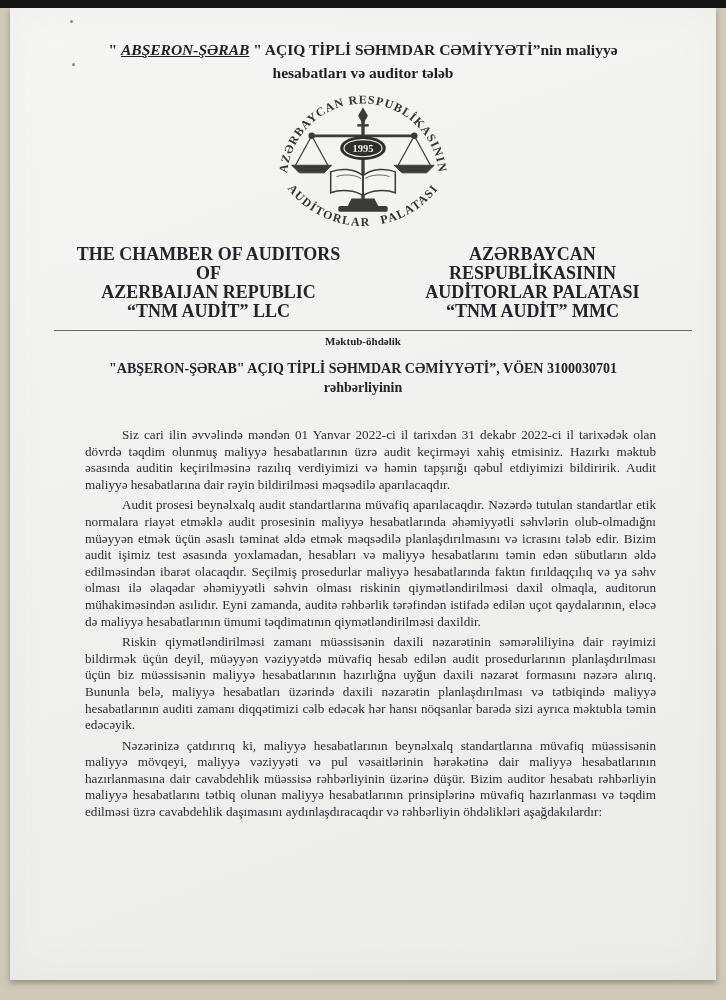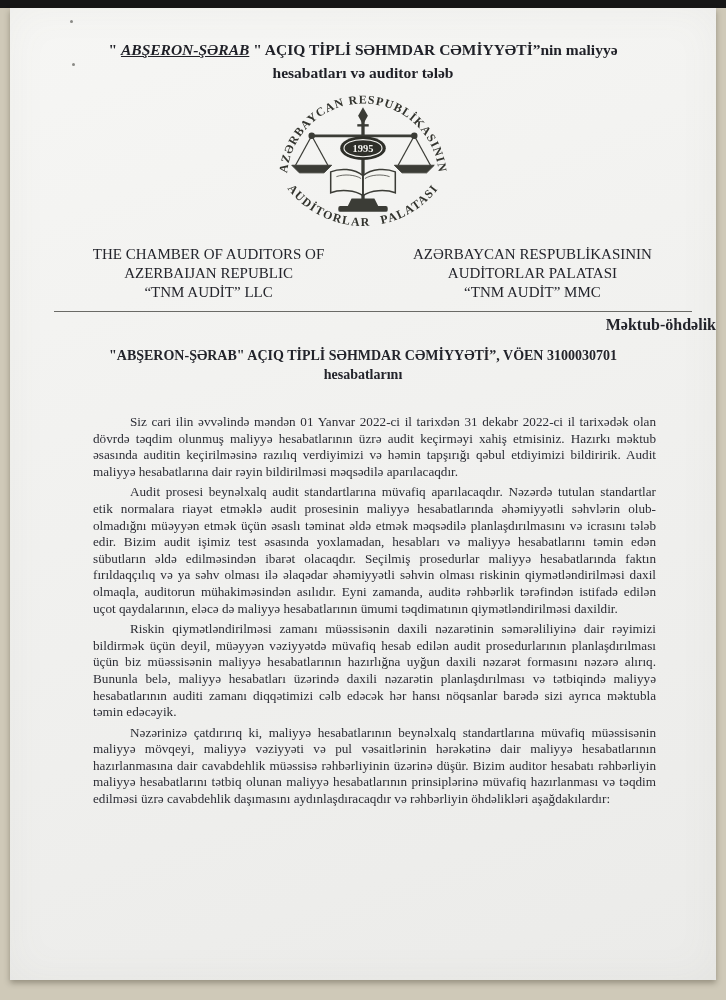--- a/index.html
+++ b/index.html
@@ -28,42 +28,42 @@
   
   .emblem-wrap { margin-top:10px; text-align:center; }
   .emblem-wrap svg { width:190px; height:133px; }
   .arc-text { font-family:"Liberation Serif","DejaVu Serif",serif; font-weight:bold; fill:#33342e; }
   
   .letterhead {
     display:flex; justify-content:space-between;
     margin:14px 40px 0 55px;
   }
   .lh-col {
-    width:47%; text-align:center; font-weight:normal;
-    font-size:15px; line-height:19px; color:#23242b;
+    width:47%; text-align:center; font-weight:bold;
+    font-size:18px; line-height:19px; color:#23242b;
   }
   .rule {
     border:none; border-top:1.5px solid #6a6a66;
     margin:9px 24px 0 44px;
   }
   .subject-label {
-    margin-top:4px; text-align:right; font-weight:bold;
-    font-size:16px; color:#23242b;
+    margin-top:4px; text-align:center; font-weight:bold;
+    font-size:11px; color:#23242b;
   }
   .addressee {
     margin-top:12px; text-align:center; font-weight:bold;
     font-size:14px; line-height:19px; color:#23242b;
   }
   
   .body-text {
     margin:30px 60px 0 75px;
     font-size:13.2px; line-height:16.6px;
     text-align:justify; color:#2c2d35;
   }
-  .body-text p { margin:0 0 4px 8px; text-indent:37px; }
+  .body-text p { margin:0 0 4px 0; text-indent:37px; }
   .speck { position:absolute; background:#8a8a86; border-radius:50%; }
 </style>
 </head>
 <body>
 
 <div class="scan-top-strip"></div>
 
 <div class="paper">
 
   <div class="speck" style="left:60px;top:12px;width:3px;height:3px;"></div>
@@ -140,21 +140,21 @@
       <div>“TNM AUDİT” MMC</div>
     </div>
   </div>
 
   <hr class="rule">
 
   <div class="subject-label">Məktub-öhdəlik</div>
 
   <div class="addressee">
     <div>"ABŞERON-ŞƏRAB" AÇIQ TİPLİ SƏHMDAR CƏMİYYƏTİ”, VÖEN 3100030701</div>
-    <div>hesabatlarını</div>
+    <div>rəhbərliyinin</div>
   </div>
 
   <div class="body-text">
     <p>Siz cari ilin əvvəlində məndən 01  Yanvar  2022-ci il tarixdən 31 dekabr 2022-ci il tarixədək  olan dövrdə təqdim olunmuş maliyyə hesabatlarının üzrə audit keçirməyi xahiş etmisiniz. Hazırkı məktub əsasında auditin keçirilməsinə razılıq verdiyimizi və həmin tapşırığı qəbul etdiyimizi bildiririk. Audit maliyyə hesabatlarına dair rəyin bildirilməsi məqsədilə aparılacaqdır.</p>
     <p>Audit prosesi beynəlxalq audit standartlarına müvafiq aparılacaqdır. Nəzərdə tutulan standartlar etik normalara riayət etməklə audit prosesinin maliyyə hesabatlarında əhəmiyyətli səhvlərin olub-olmadığnı müəyyən etmək üçün əsaslı təminat əldə etmək məqsədilə planlaşdırılmasını və icrasını tələb edir. Bizim audit işimiz test əsasında yoxlamadan, hesabları və maliyyə hesabatlarını təmin edən sübutların əldə edilməsindən ibarət olacaqdır. Seçilmiş prosedurlar maliyyə hesabatlarında faktın fırıldaqçılıq və ya səhv olması ilə əlaqədar əhəmiyyətli səhvin olması riskinin qiymətləndirilməsi daxil olmaqla, auditorun mühakiməsindən asılıdır. Eyni zamanda, auditə rəhbərlik tərəfindən istifadə edilən uçot qaydalarının, eləcə də maliyyə hesabatlarının ümumi təqdimatının qiymətləndirilməsi daxildir.</p>
     <p>Riskin qiymətləndirilməsi zamanı müəssisənin daxili nəzarətinin səmərəliliyinə dair rəyimizi bildirmək üçün deyil, müəyyən vəziyyətdə müvafiq hesab edilən audit prosedurlarının planlaşdırılması üçün biz müəssisənin maliyyə hesabatlarının hazırlığna uyğun daxili nəzarət formasını nəzərə alırıq. Bununla belə, maliyyə hesabatları üzərində daxili nəzarətin planlaşdırılması və tətbiqində maliyyə hesabatlarının auditi zamanı diqqətimizi cəlb edəcək hər hansı nöqsanlar barədə sizi ayrıca məktubla təmin edəcəyik.</p>
     <p>Nəzərinizə çatdırırıq ki, maliyyə hesabatlarının beynəlxalq standartlarına müvafiq müəssisənin maliyyə mövqeyi, maliyyə vəziyyəti və pul vəsaitlərinin hərəkətinə dair maliyyə hesabatlarının hazırlanmasına dair cavabdehlik müəssisə rəhbərliyinin üzərinə düşür. Bizim auditor hesabatı rəhbərliyin maliyyə hesabatlarını tətbiq olunan maliyyə hesabatlarının prinsiplərinə müvafiq hazırlanması və təqdim edilməsi üzrə cavabdehlik daşımasını aydınlaşdıracaqdır və rəhbərliyin öhdəlikləri aşağdakılardır:</p>
   </div>
 
 </div>

